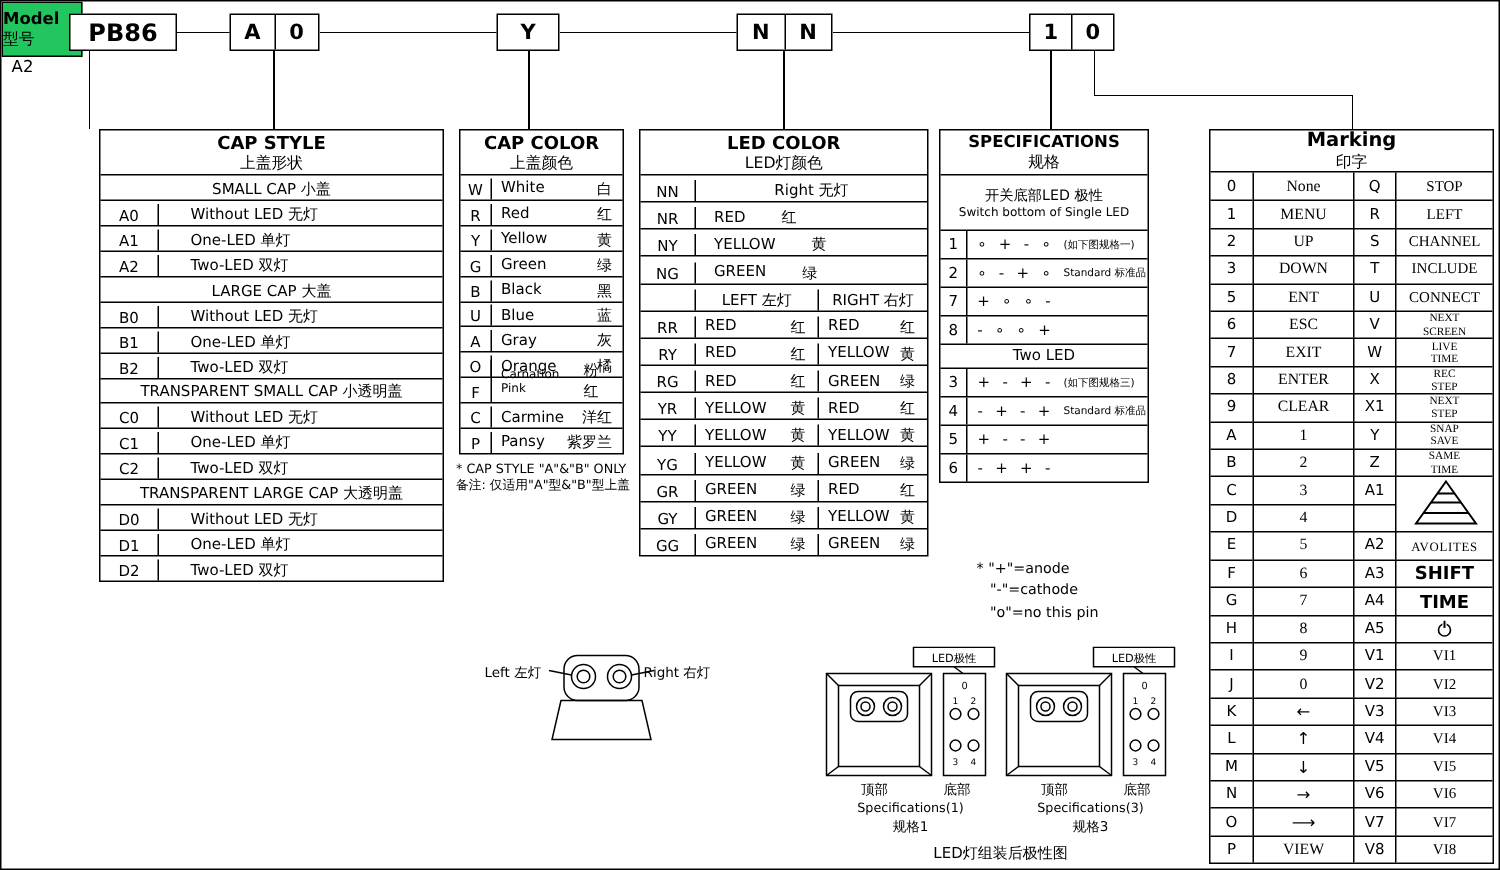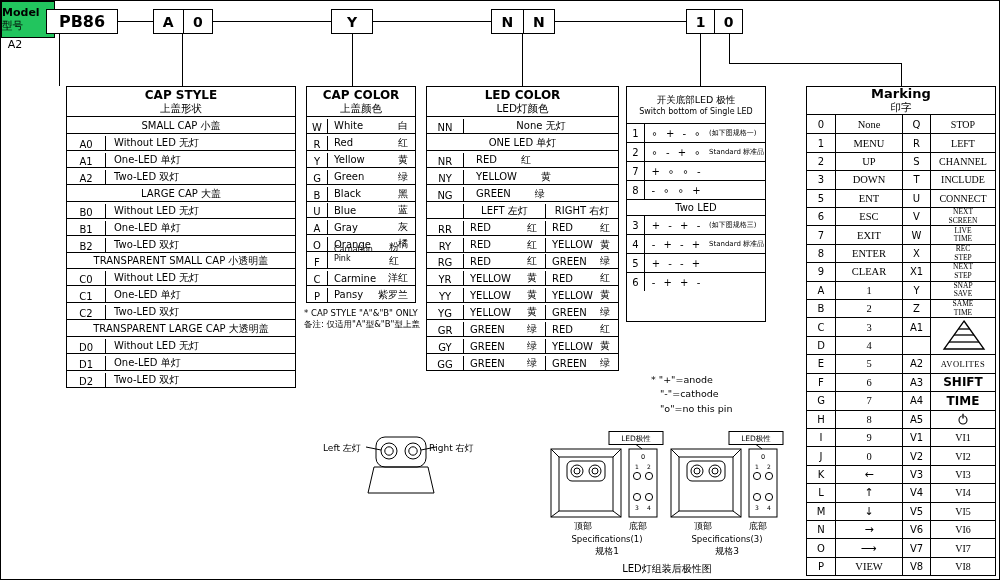--- a/index.html
+++ b/index.html
@@ -20,21 +20,21 @@
 .tbl{position:absolute;border:1px solid #000;background:#fff;display:flex;flex-direction:column;font-size:10px}
 .thdr{display:flex;flex-direction:column;align-items:center;justify-content:center;border-bottom:1px solid #000;flex:none}
 .thdr .en{font-weight:bold;font-size:12px}
 .thdr .cn{font-size:10.5px}
 .trow{display:flex;flex:1;align-items:flex-end;min-height:0}
 .trow+.trow{border-top:1px solid #000}
 .tc{display:flex;align-items:center;justify-content:center;min-width:0}
 .tc+.tc{border-left:1px solid #000}
 .sec{flex:1;font-size:10px}
 .code{width:38px}
-.desc{flex:1;justify-content:flex-start;padding-left:8px}
+.desc{flex:1;justify-content:flex-start;padding-left:21px}
 
 
 #model-box{left:8px;top:85px;width:54px;height:37px;border:1px solid #000;display:flex;flex-direction:column;align-items:flex-start;justify-content:center;background:#22c55e}
 #model-box .en{font-weight:bold;font-size:11px}
 #model-box .cn{font-size:10.5px}
 
 
 .ccode{width:20px}
 .cname{flex:1;justify-content:space-between;padding:0 7px 0 6px}
 .cname .en{font-size:10px}
@@ -290,24 +290,21 @@
     <div>备注: 仅适用"A"型&amp;"B"型上盖</div>
   </div>
 
   <div class="tbl" style="left:425px;top:85px;width:193px;height:285px">
     <div class="thdr" style="height:30px">
       <div class="en">LED COLOR</div>
       <div class="cn">LED灯颜色</div>
     </div>
     <div class="trow">
         <div class="tc lcode">NN</div>
-        <div class="tc" style="flex:1">None 无灯</div>
-      </div>
-    <div class="trow">
-        <div class="tc sec">ONE LED 单灯</div>
+        <div class="tc" style="flex:1">Right 无灯</div>
       </div>
     <div class="trow">
         <div class="tc lcode">NR</div>
         <div class="tc gapdesc">
           <span>RED</span>
           <span class="cj">红</span>
         </div>
       </div>
     <div class="trow">
         <div class="tc lcode">NY</div>
@@ -423,20 +420,24 @@
           <span>绿</span>
         </div>
         <div class="tc lright jd">
           <span>GREEN</span>
           <span>绿</span>
         </div>
       </div>
   </div>
 
   <div class="tbl" style="left:625px;top:85px;width:140px;height:236px">
+    <div class="thdr" style="height:30px">
+      <div class="en" style="font-size:11px">SPECIFICATIONS</div>
+      <div class="cn">规格</div>
+    </div>
     <div class="srow sdesc">
       <div class="l1">开关底部LED 极性</div>
       <div class="l2">Switch bottom of Single LED</div>
     </div>
     <div class="srow s19">
         <span class="snum">1</span>
         <span class="spins">∘ + - ∘</span>
         <span class="snote">(如下图规格一)</span>
       </div>
     <div class="srow s19">

